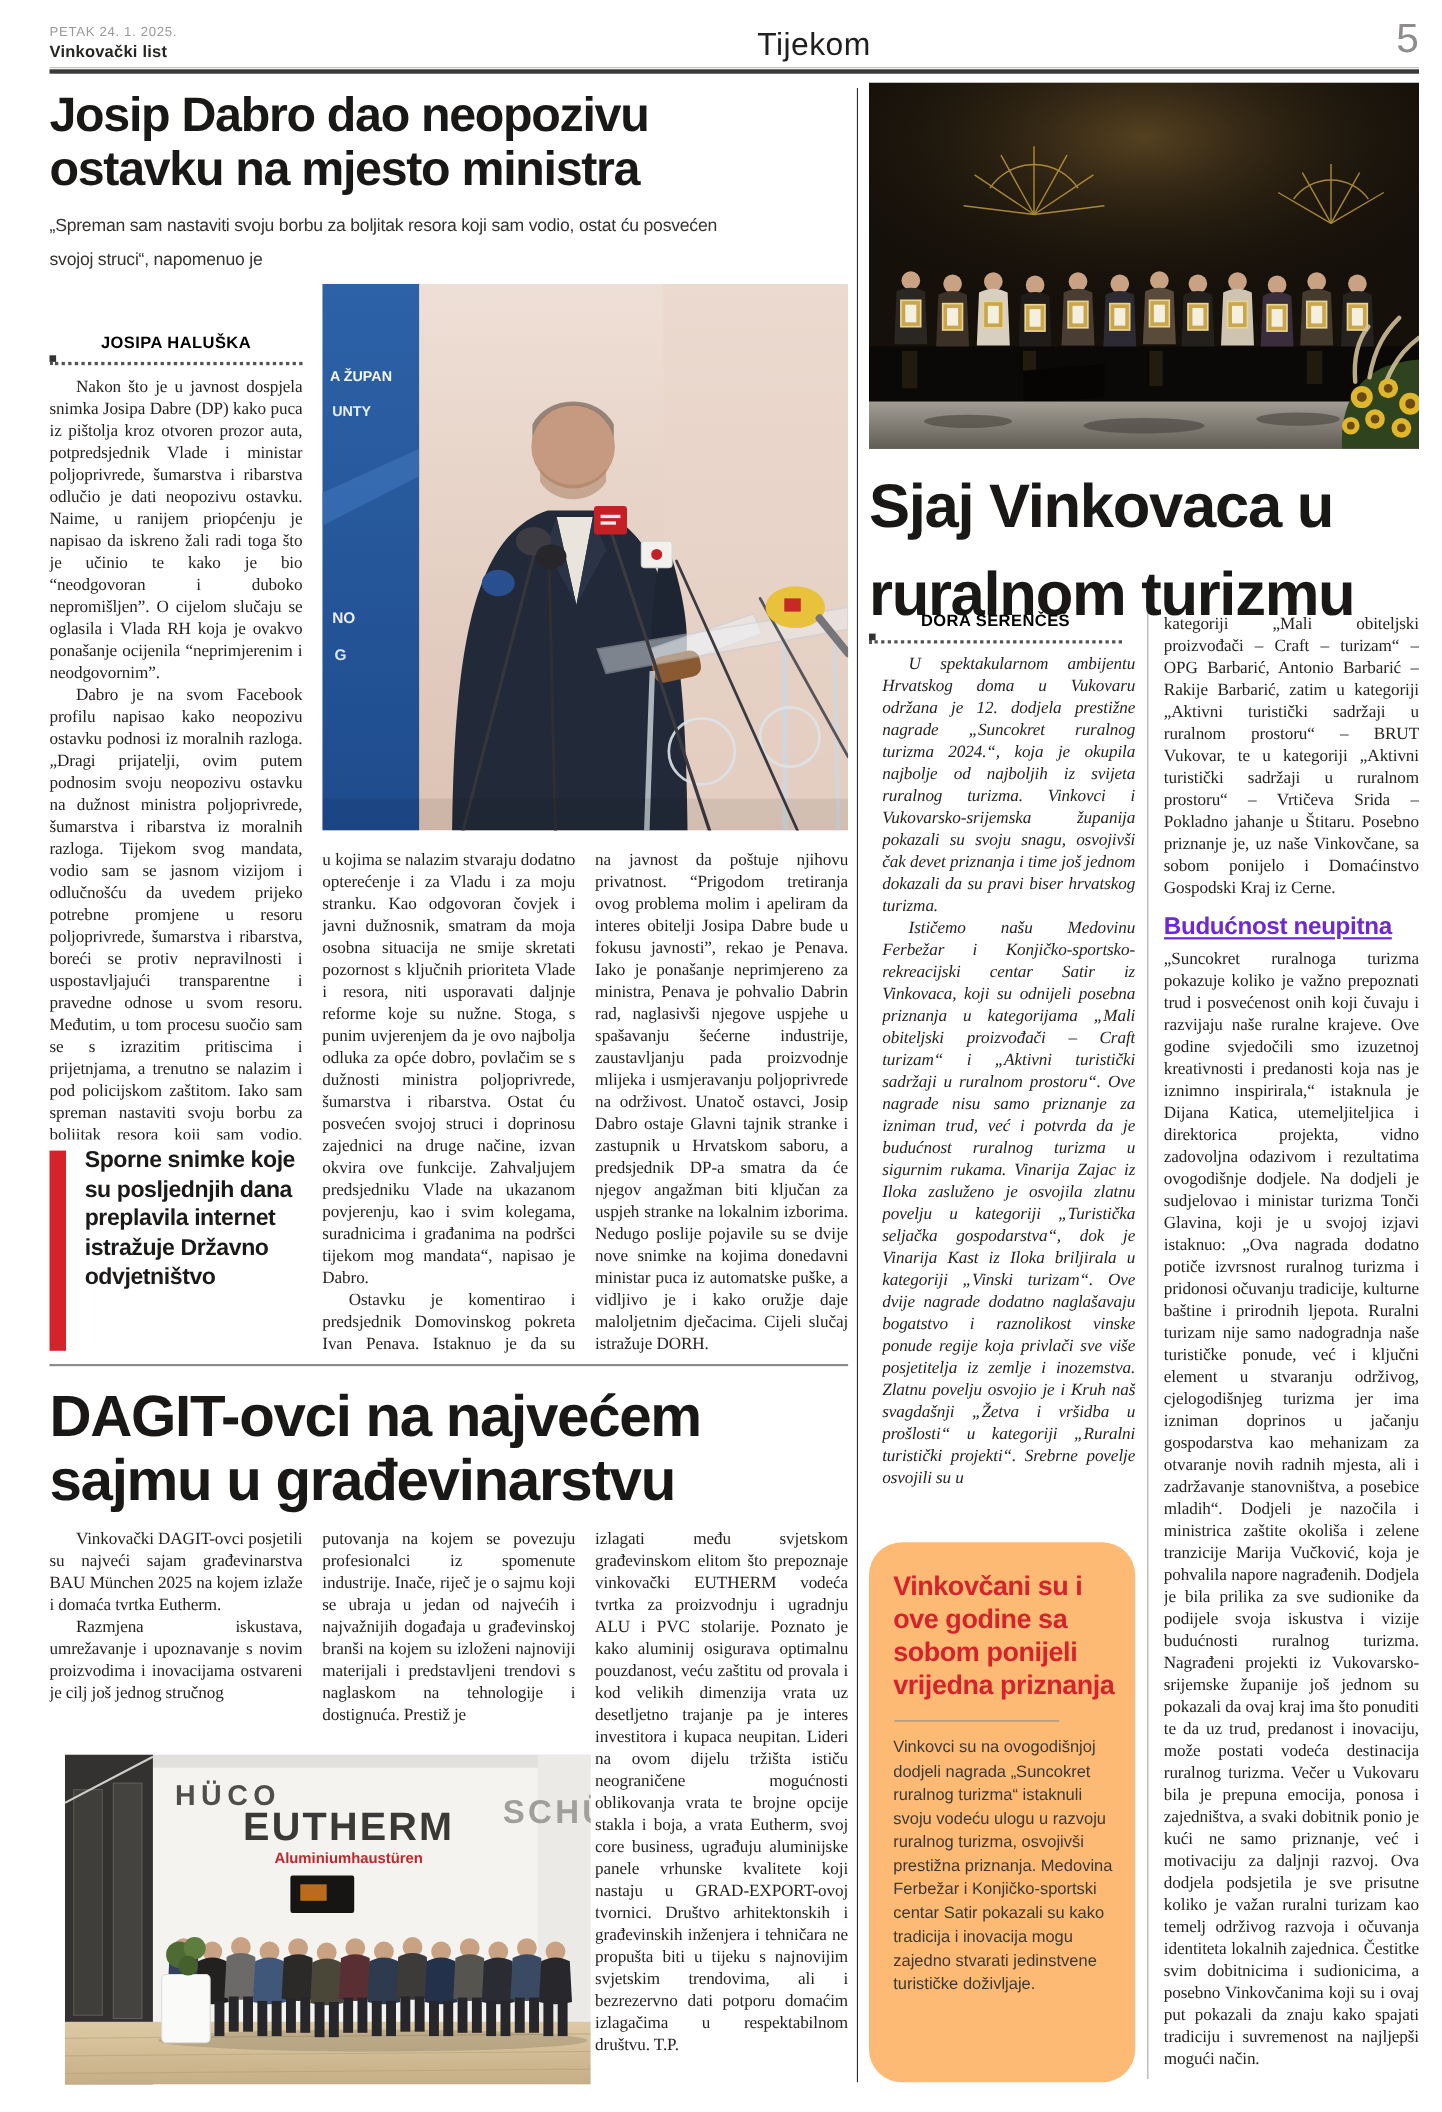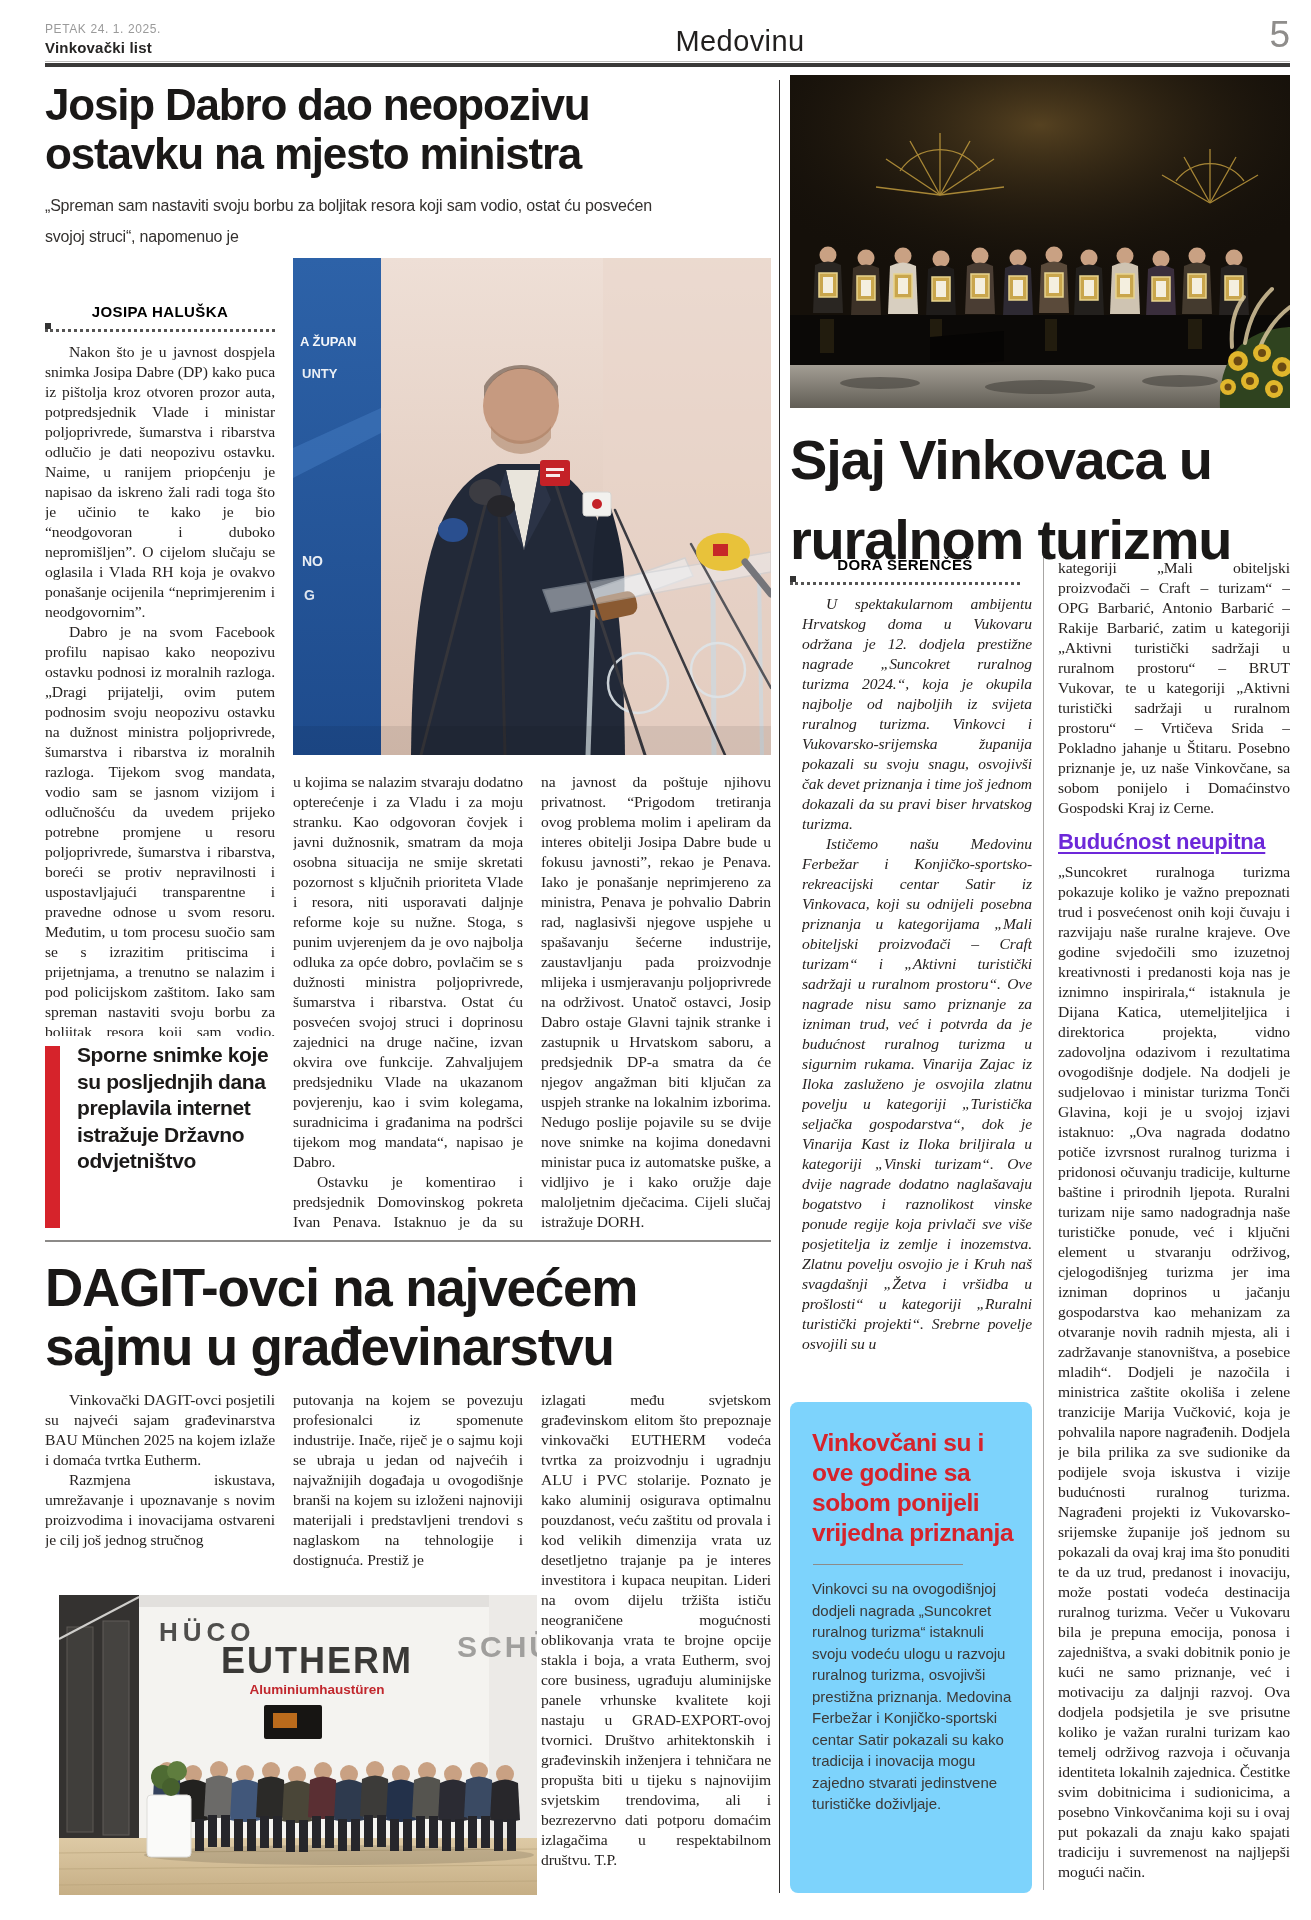--- a/index.html
+++ b/index.html
@@ -31,33 +31,33 @@
           letter-spacing:-.3px;color:#6d28d9;text-decoration:underline;text-underline-offset:3px;
           text-align:left;margin:14px 0 10px 0;text-indent:0;}
   
   .redbar{background:#d6232b;}
   .callout{font-weight:800;font-size:21px;line-height:26.5px;letter-spacing:-.4px;color:#1c1a19;}
   
   .vrule-main{width:1px;background:#2e2c2b;}
   .vrule-light{width:1px;background:#a8a6a4;}
   .hrule{height:2px;background:#8c8a88;}
   
-  .pinkbox{background:#7dd3fc;border-radius:8px;box-sizing:border-box;padding:26px 16px 20px 22px;}
+  .pinkbox{background:#fdba74;border-radius:30px;box-sizing:border-box;padding:26px 16px 20px 22px;}
   .pinkbox .title{color:#d6232b;font-weight:800;font-size:24.5px;line-height:30px;letter-spacing:-.4px;}
   .pinkbox .divider{width:150px;height:1px;background:#8d8b89;margin:16px 0 13px 1px;}
   .pinkbox .body{font-size:15px;line-height:21.5px;color:#3c3837;font-weight:400;}
   svg text{font-family:"Liberation Sans",sans-serif;}
 </style>
 </head>
 <body>
 
 <div class="abs" style="left:0;top:0;width:1311px;height:70px;">
   <div class="abs date" style="left:45px;top:22px;">PETAK 24. 1. 2025.</div>
   <div class="abs masthead" style="left:45px;top:39px;">Vinkovački list</div>
-  <div class="abs section" style="left:540px;top:25px;width:400px;">Medovinu</div>
+  <div class="abs section" style="left:540px;top:25px;width:400px;">Tijekom</div>
   <div class="abs pagenum" style="left:1150px;top:14px;width:140px;">5</div>
   <div class="abs hr-light" style="left:45px;top:61px;width:1245px;"></div>
   <div class="abs hr-dark" style="left:45px;top:63px;width:1245px;"></div>
 </div>
 
 <div class="abs vrule-main" style="left:779px;top:80px;height:1813px;"></div>
 <div class="abs vrule-light" style="left:1043px;top:556px;height:1334px;"></div>
 
 <div class="abs hl hl1" style="left:45px;top:80px;width:630px;">Josip Dabro dao neopozivu ostavku na mjesto ministra</div>
 <div class="abs subhead" style="left:45px;top:190px;width:645px;">„Spreman sam nastaviti svoju borbu za boljitak resora koji sam vodio, ostat ću posvećen svojoj struci“, napomenuo je</div>
@@ -269,21 +269,21 @@
   <div class="body">Vinkovci su na ovogodišnjoj dodjeli nagrada „Suncokret ruralnog turizma“ istaknuli svoju vodeću ulogu u razvoju ruralnog turizma, osvojivši prestižna priznanja. Medovina Ferbežar i Konjičko-sportski centar Satir pokazali su kako tradicija i inovacija mogu zajedno stvarati jedinstvene turističke doživljaje.</div>
 </div>
 
 <div class="abs hl hl3" style="left:45px;top:1258px;width:640px;">DAGIT-ovci na najvećem sajmu u građevinarstvu</div>
 
 <div class="abs col" style="left:45px;top:1390px;width:230px;height:194px;">
   <div class="p">Vinkovački DAGIT-ovci posjetili su najveći sajam građevinarstva BAU München 2025 na kojem izlaže i domaća tvrtka Eutherm.</div>
   <div class="p">Razmjena iskustava, umrežavanje i upoznavanje s novim proizvodima i inovacijama ostvareni je cilj još jednog stručnog</div>
 </div>
 <div class="abs col" style="left:293px;top:1390px;width:230px;height:194px;">
-  <div class="p cont">putovanja na kojem se povezuju profesionalci iz spomenute industrije. Inače, riječ je o sajmu koji se ubraja u jedan od najvećih i najvažnijih događaja u ovogodišnje branši na kojem su izloženi najnoviji materijali i predstavljeni trendovi s naglaskom na tehnologije i dostignuća. Prestiž je</div>
+  <div class="p cont">putovanja na kojem se povezuju profesionalci iz spomenute industrije. Inače, riječ je o sajmu koji se ubraja u jedan od najvećih i najvažnijih događaja u građevinskoj branši na kojem su izloženi najnoviji materijali i predstavljeni trendovi s naglaskom na tehnologije i dostignuća. Prestiž je</div>
 </div>
 <div class="abs col" style="left:541px;top:1390px;width:230px;height:505px;">
   <div class="p cont">izlagati među svjetskom građevinskom elitom što prepoznaje vinkovački EUTHERM vodeća tvrtka za proizvodnju i ugradnju ALU i PVC stolarije. Poznato je kako aluminij osigurava optimalnu pouzdanost, veću zaštitu od provala i kod velikih dimenzija vrata uz desetljetno trajanje pa je interes investitora i kupaca neupitan. Lideri na ovom dijelu tržišta ističu neograničene mogućnosti oblikovanja vrata te brojne opcije stakla i boja, a vrata Eutherm, svoj core business, ugrađuju aluminijske panele vrhunske kvalitete koji nastaju u GRAD-EXPORT-ovoj tvornici. Društvo arhitektonskih i građevinskih inženjera i tehničara ne propušta biti u tijeku s najnovijim svjetskim trendovima, ali i bezrezervno dati potporu domaćim izlagačima u respektabilnom društvu. T.P.</div>
 </div>
 
 <div class="abs" style="left:45px;top:1595px;width:478px;height:300px;padding-left:14px;">
   <svg width="478" height="300" viewBox="0 0 478 300">
     <defs>
       <linearGradient id="p3wood" x1="0" y1="0" x2="0" y2="1">
         <stop offset="0" stop-color="#ddcaa5"></stop>

